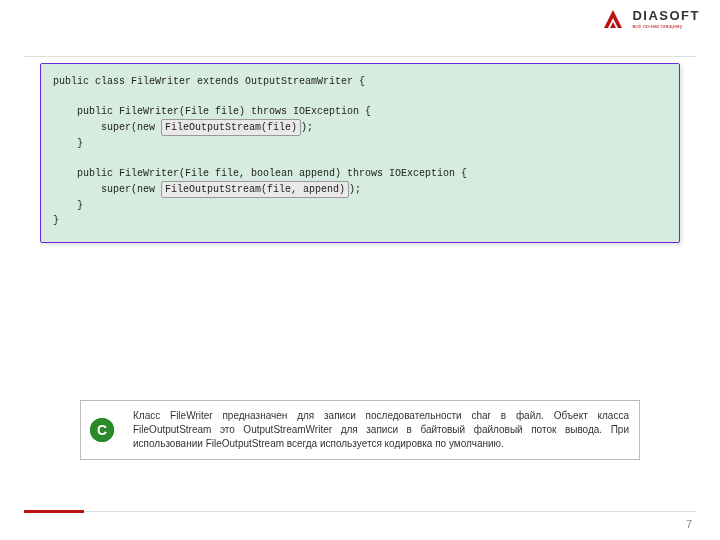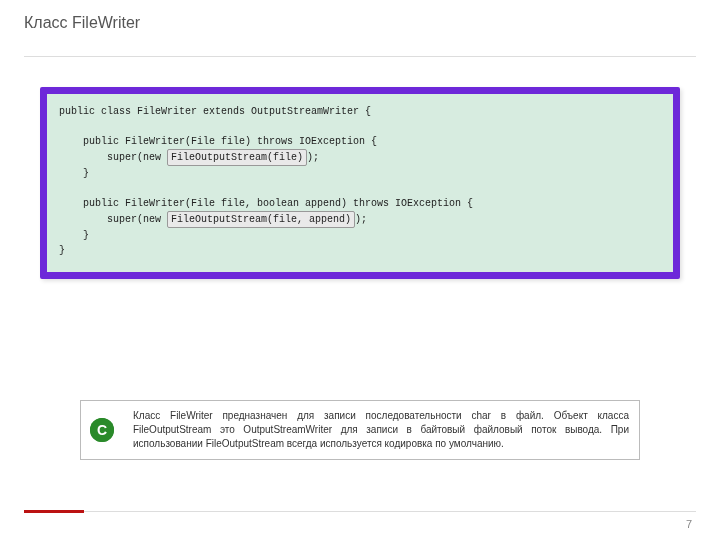--- a/index.html
+++ b/index.html
@@ -36,23 +36,23 @@
     line-height: 1;
   }
   .logo-name { font-size: 13px; font-weight: 700; letter-spacing: 1.5px; color: #333; }
   .logo-tag { font-size: 5px; color: #b11; letter-spacing: 0.3px; margin-top: 2px; }
   .divider {
     margin: 6px 24px 0 24px;
     height: 1px;
     background: #ddd;
   }
   .code-block {
-    margin: 30px 40px 0 40px;
+    margin: 6px 40px 0 40px;
     background: #d7ece0;
-    border: 7px solid #6d28d9;
+    border: 1px solid #6d28d9;
     border-radius: 2px;
     padding: 10px 12px 14px 12px;
     font-family: "Courier New", monospace;
     font-size: 10px;
     line-height: 1.5;
     color: #222;
     box-shadow: 2px 2px 4px rgba(0,0,0,0.12);
     white-space: pre;
   }
   .hl {
@@ -110,21 +110,33 @@
   .page-num {
     position: absolute;
     right: 28px; bottom: 10px;
     font-size: 11px; color: #888;
   }
 </style>
 </head>
 <body>
 
 <div class="header">
-  <div class="title">Класс FileWriter</div>
+  <div class="logo">
+    <div class="logo-mark">
+      <svg viewBox="0 0 26 26" width="26" height="26">
+        <polygon points="4,22 13,4 22,22" fill="#b11"></polygon>
+        <polygon points="8,22 13,12 18,22" fill="#fff"></polygon>
+        <polygon points="10,22 13,16 16,22" fill="#b11"></polygon>
+      </svg>
+    </div>
+    <div class="logo-text">
+      <span class="logo-name">DIASOFT</span>
+      <span class="logo-tag">всё по-настоящему</span>
+    </div>
+  </div>
 </div>
 <div class="divider"></div>
 
 <div class="code-block"><span>public class FileWriter extends OutputStreamWriter {</span>
 <span></span>
 <span>    public FileWriter(File file) throws IOException {</span>
 <span>        super(new </span><span class="hl">FileOutputStream(file)</span><span>);</span>
 <span>    }</span>
 <span></span>
 <span>    public FileWriter(File file, boolean append) throws IOException {</span>

